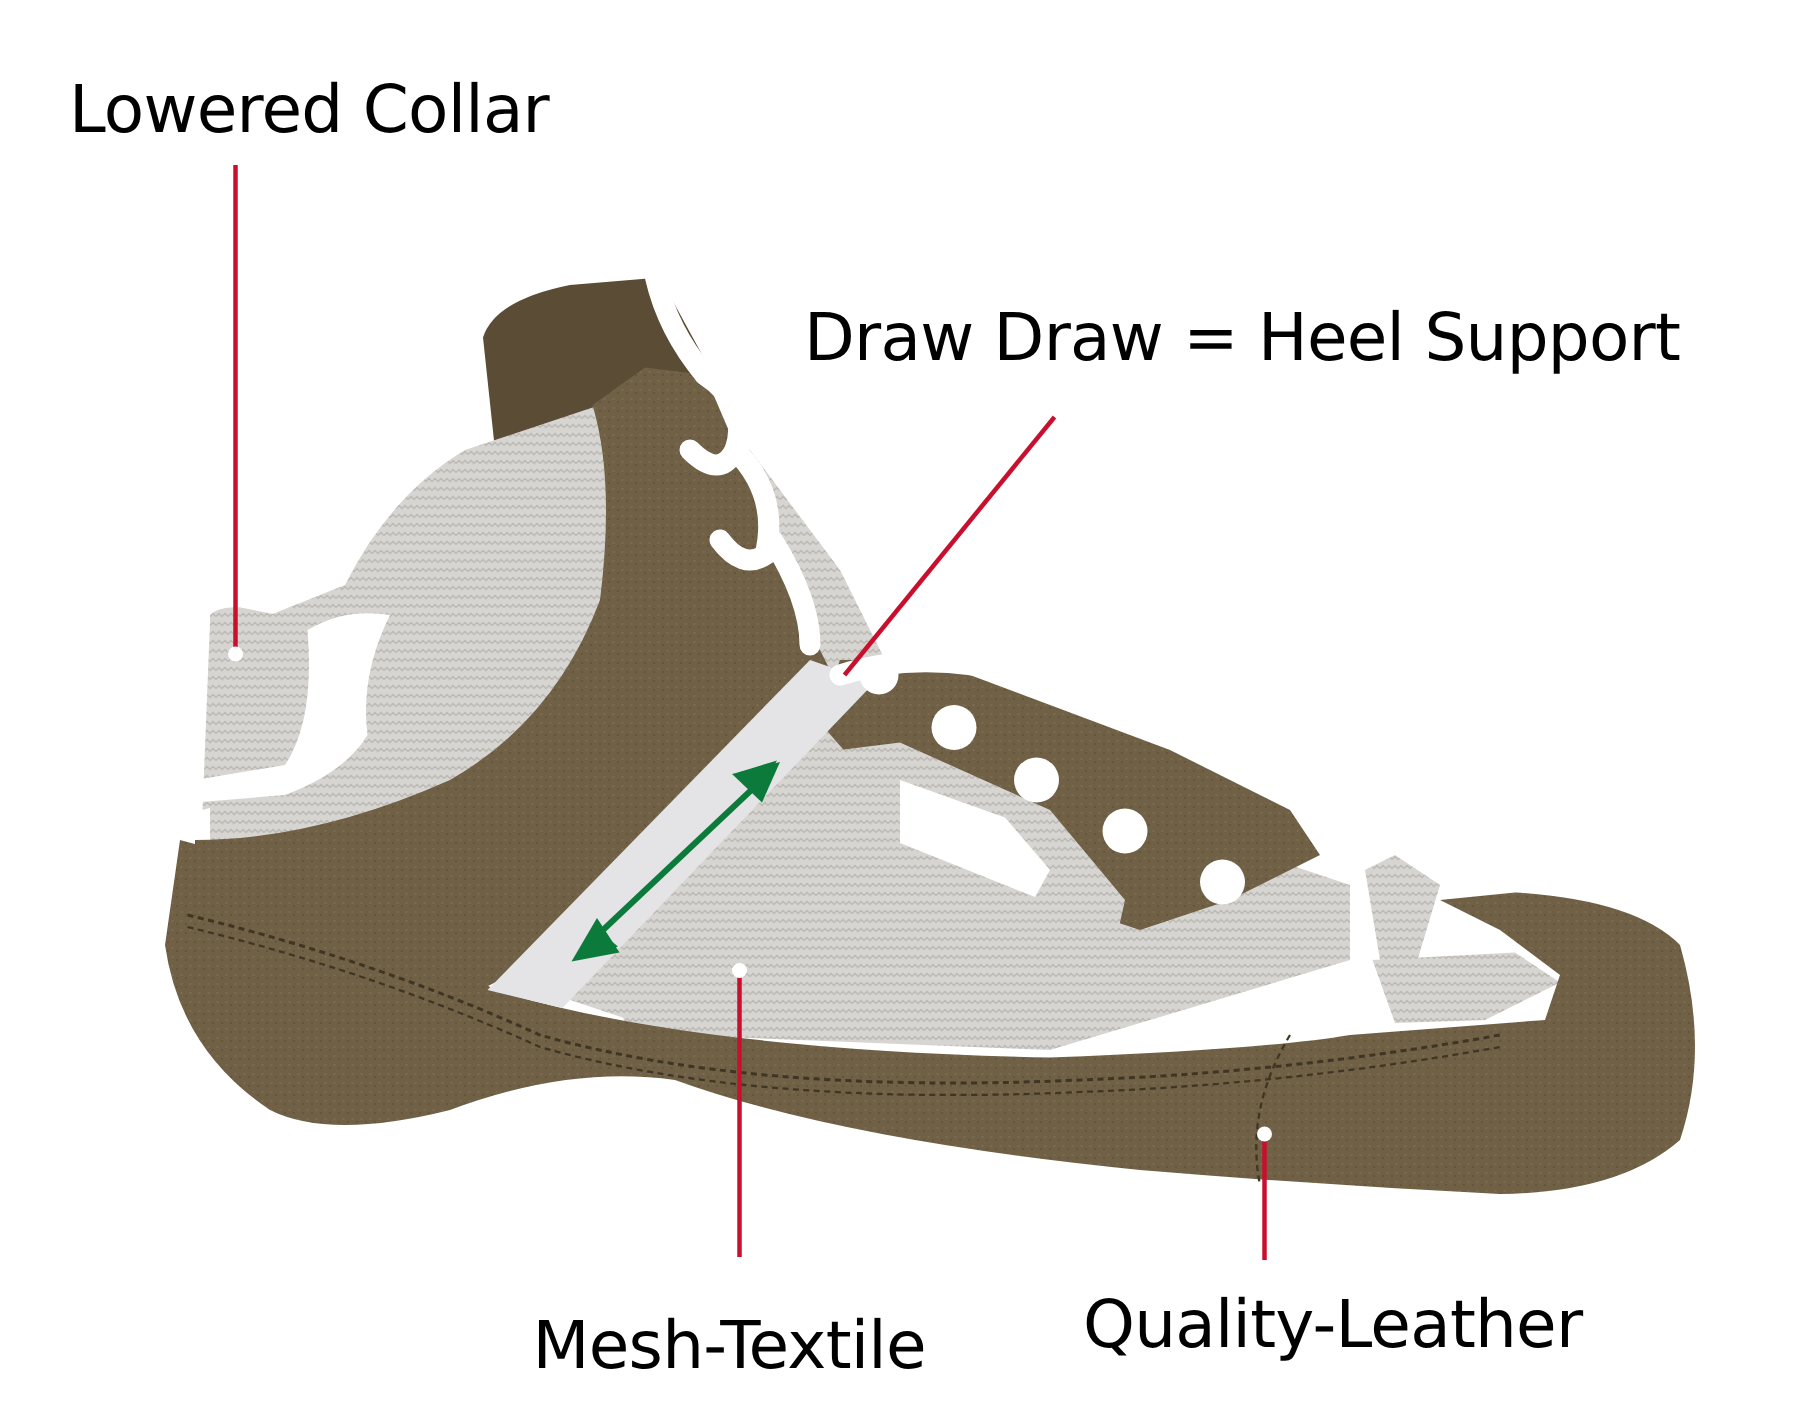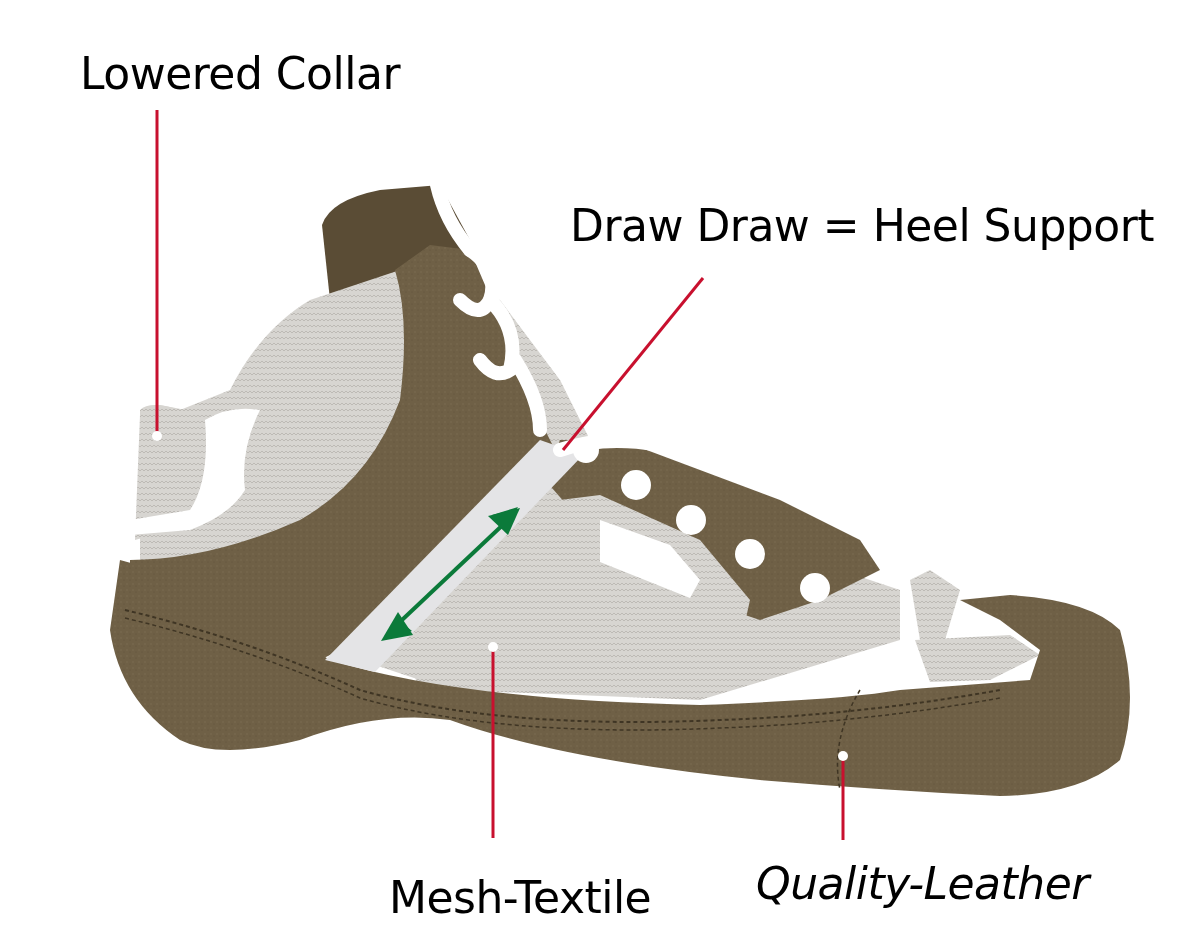--- a/index.html
+++ b/index.html
@@ -1,18 +1,18 @@
 <!DOCTYPE html>
 <html><head>
   <meta charset="utf-8">
   <style>
     html, body { margin: 0; padding: 0; background: #ffffff; }
     body { width: 1200px; height: 941px; position: relative; overflow: hidden;
            font-family: "DejaVu Sans", "Liberation Sans", sans-serif; }
-    .label { position: absolute; color: #000; font-size: 44px; line-height: 1; white-space: nowrap; letter-spacing: -0.5px; margin-left: 34px; }
+    .label { position: absolute; color: #000; font-size: 44px; line-height: 1; white-space: nowrap; letter-spacing: -0.5px; }
     #shoe { position: absolute; left: 0; top: 0; }
   </style>
 </head>
 <body>
 
 <svg id="shoe" width="1200" height="941" viewBox="0 0 1200 941">
   <defs>
     <pattern id="meshPat" width="8" height="6" patternUnits="userSpaceOnUse">
       <rect width="8" height="6" fill="#d7d5d1"></rect>
       <path d="M0 3 L2 1 L4 3 L6 1 L8 3" stroke="#bdbab5" stroke-width="1" fill="none"></path>
@@ -83,13 +83,13 @@
   <g fill="#ffffff">
     <circle cx="157" cy="436" r="5"></circle>
     <circle cx="493" cy="647" r="5"></circle>
     <circle cx="843" cy="756" r="5"></circle>
   </g>
 </svg>
 
 <div class="label" style="left:46px; top:52px;">Lowered Collar</div>
 <div class="label" style="left:536px; top:204px;">Draw Draw = Heel Support</div>
 <div class="label" style="left:355px; top:876px;">Mesh-Textile</div>
-<div class="label" style="left:722px; top:862px;font-style:italic;">Quality-Leather</div>
+<div class="label" style="left:722px; top:862px;">Quality-Leather</div>
 
 </body></html>

